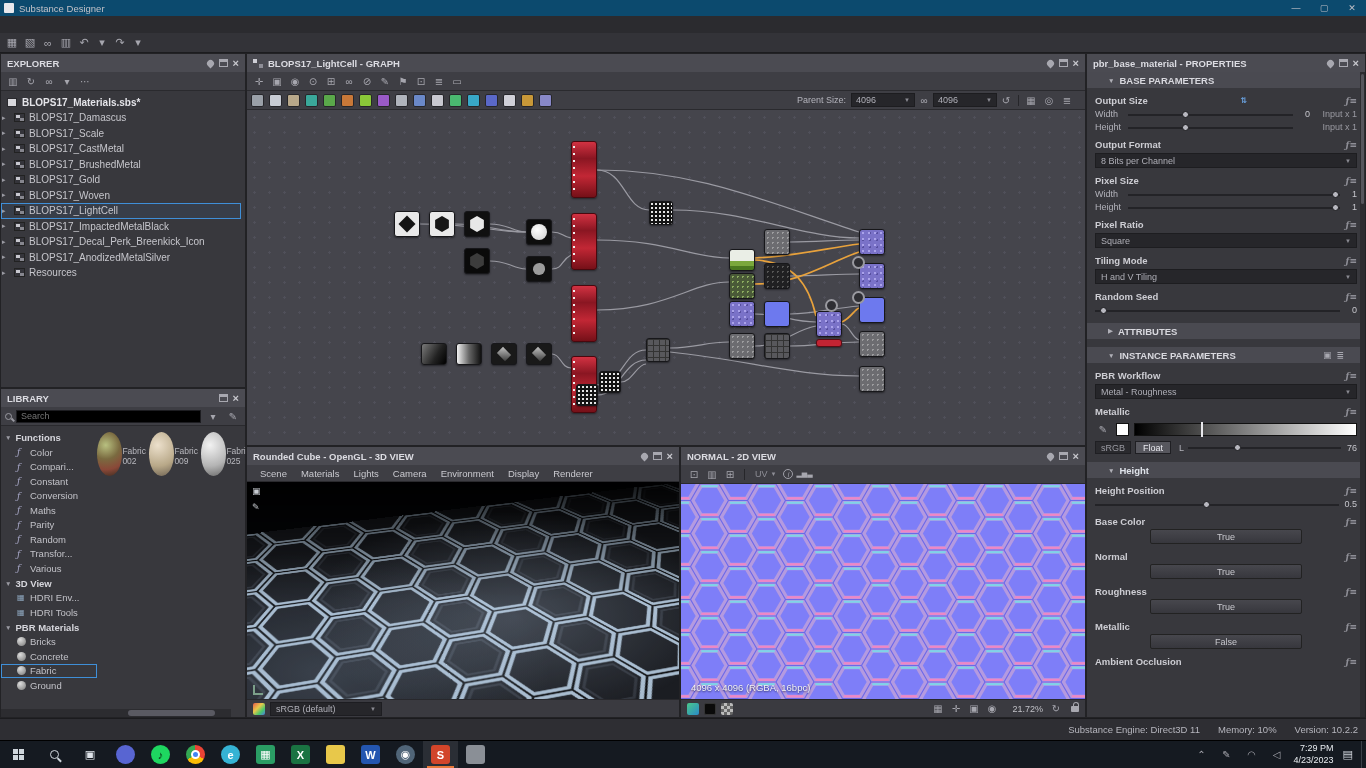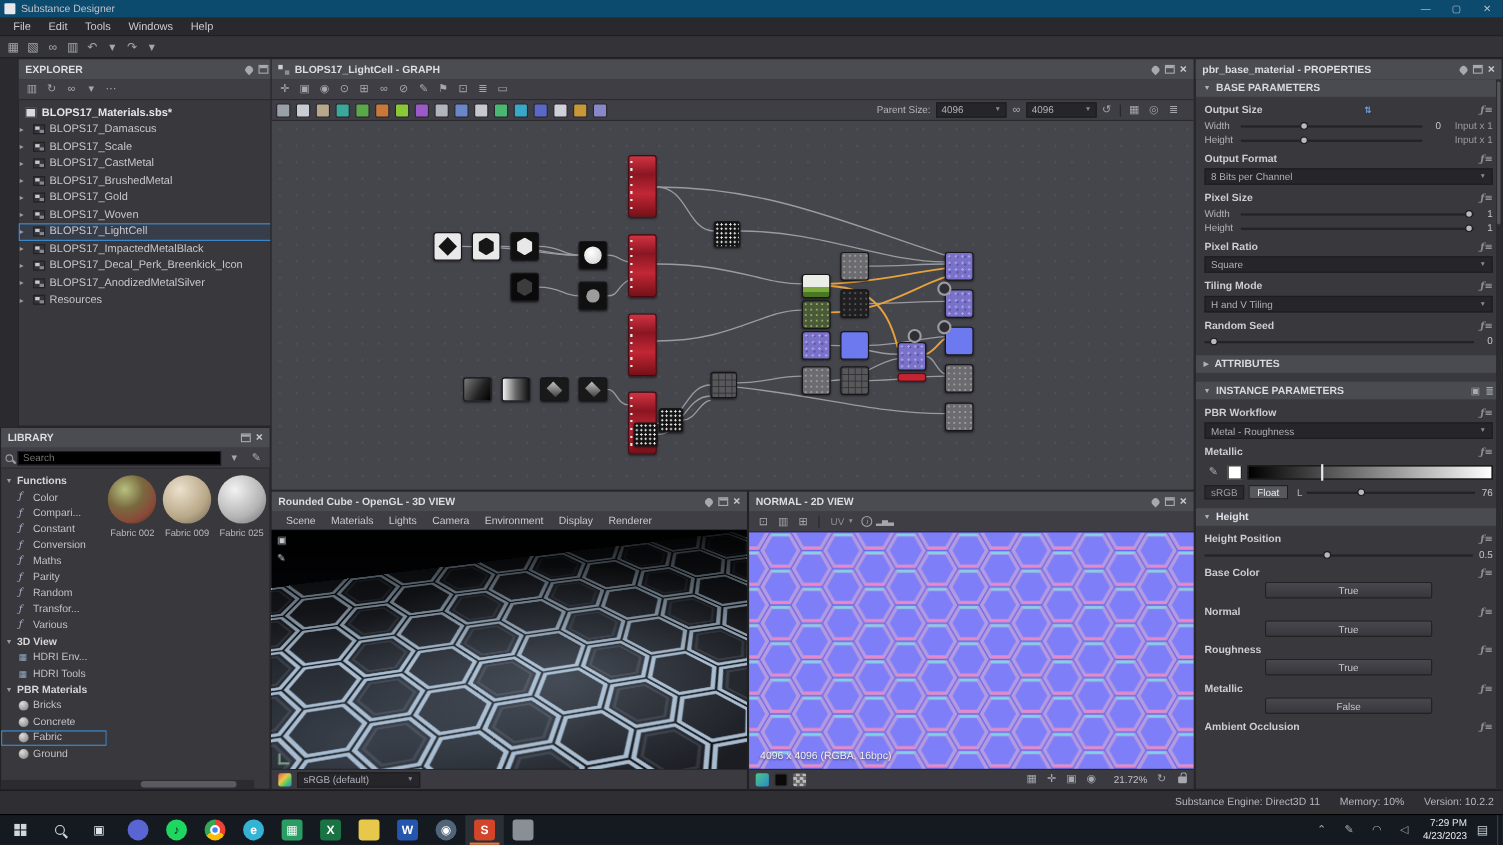--- a/index.html
+++ b/index.html
@@ -32,21 +32,21 @@
 .phead .sp{flex:1}
 .i-pin{width:7px;height:7px;background:#a8a8b0;border-radius:50% 50% 50% 0;transform:rotate(-45deg)}
 .i-dock{width:9px;height:8px;border:1px solid #a8a8b0;position:relative}
 .i-dock::before{content:'';position:absolute;left:0;right:0;top:0;height:2px;background:#a8a8b0}
 .i-close{color:#c8c8ce;font-size:11px;font-weight:bold;line-height:1}
 .i-nodes{position:relative;width:10px;height:9px}
 .i-nodes::before{content:'';position:absolute;left:0;top:0;width:4px;height:4px;background:#cfcfd6}
 .i-nodes::after{content:'';position:absolute;right:0;bottom:0;width:4px;height:4px;background:#8d8d96}
 
 
-#explorer{left:16px;top:53px;width:246px;height:335px}
+#explorer{left:0;top:53px;width:246px;height:335px}
 #exp-tools{height:19px;background:#3e3e44;border-bottom:1px solid #2a2a2e;display:flex;align-items:center;padding:0 4px;gap:2px}
 #explorer-tree{padding-top:3px}
 .eroot{display:flex;align-items:center;gap:5px;height:16px;padding-left:6px;font-size:10px;color:#e4e4e9;font-weight:bold}
 .i-pkg{width:10px;height:9px;background:#d8d8dd;border:1px solid #2a2a2e}
 .erow{display:flex;align-items:center;gap:4px;height:15.5px;font-size:10px;color:#c6c6cc;
   border:1px solid transparent;width:240px}
 .erow .earr{color:#9a9aa2;font-size:7px;width:8px}
 .eicon{width:11px;height:9px;background-color:#34343a;border:1px solid #222;
   background-image:linear-gradient(#c8c8cf,#c8c8cf),linear-gradient(#87878f,#87878f);
   background-size:4px 3px,4px 3px;background-position:1px 1px,5px 4px;background-repeat:no-repeat}
@@ -62,21 +62,21 @@
 #library-body{position:relative;height:calc(100% - 45px)}
 #library-tree{position:absolute;left:0;top:4px;width:96px;bottom:0;overflow:hidden}
 .lsect{display:flex;align-items:center;gap:4px;height:15px;padding-left:4px;font-size:9.5px;font-weight:bold;color:#d6d6dc}
 .lsect .car{font-size:6.5px;color:#9a9aa2}
 .lrow{display:flex;align-items:center;gap:4px;height:14.5px;padding-left:15px;font-size:9.5px;color:#c2c2c8;border:1px solid transparent}
 .lrow.selected{border-color:#3f8fd8}
 .lic-fn{font-style:italic;font-family:"DejaVu Serif",serif;color:#a8a8c8;font-size:9px;width:9px}
 .lic-3d{color:#8fa8c0;font-size:8px;width:9px}
 .lic-pbr{width:9px;height:9px;border-radius:50%;background:radial-gradient(circle at 35% 30%,#ddd,#777)}
 #library-thumbs{position:absolute;left:96px;right:2px;top:6px;display:flex;gap:3px}
-.thumb{width:49px;display:flex;flex-direction:column;align-items:center}
+.thumb{width:49px;display:flex;align-items:center}
 .ball{width:44px;height:44px;border-radius:50%}
 .thumb:nth-of-type(1) .ball{background:radial-gradient(circle at 35% 30%,#b8c080,#7a6a40 40%,#8a4838 70%,#342a1e)}
 .thumb:nth-of-type(2) .ball{background:radial-gradient(circle at 35% 30%,#ece0cc,#b8a888 60%,#6a5f50)}
 .thumb:nth-of-type(3) .ball{background:radial-gradient(circle at 35% 30%,#f2f2f2,#b4b4b4 60%,#666)}
 .tlabel{font-size:8.5px;color:#b8b8be;margin-top:3px}
 #library-hscroll{position:absolute;left:0;right:14px;bottom:0;height:8px;background:#2c2c30}
 #library-hscroll .thumbbar{position:absolute;left:55%;width:38%;top:1px;bottom:1px;background:#5a5a62;border-radius:3px}
 
 
 #graph{left:246px;top:53px;width:840px;height:393px}
@@ -155,21 +155,21 @@
 .blackchip{width:12px;height:12px;border-radius:2px;background:#0a0a0a;border:1px solid #333}
 .checkchip{width:12px;height:12px;border-radius:2px;background:
   repeating-conic-gradient(#bbb 0 25%,#666 0 50%);background-size:6px 6px}
 .zoomtxt{font-size:9px;color:#c0c0c6;min-width:38px;text-align:right}
 .i-lock{width:8px;height:6px;background:#a8a8b0;border-radius:1px;position:relative;margin-left:2px}
 .i-lock::before{content:'';position:absolute;top:-4px;left:1.5px;width:4px;height:4px;border:1.5px solid #a8a8b0;border-bottom:none;border-radius:3px 3px 0 0}
 
 
 #props{left:1086px;top:53px;width:280px;height:665px}
 #props-body{height:calc(100% - 18px);overflow:hidden;position:relative}
-.sect{height:16px;background:#4a4a51;display:flex;align-items:center;gap:5px;padding:0 7px;
+.sect{height:16px;background:#4a4a51;display:flex;align-items:center;gap:5px;padding:0 21px;
   font-size:9.5px;font-weight:bold;color:#d8d8de;margin-top:8px}
 .sect:first-child{margin-top:0}
 .sect .car{font-size:6.5px;color:#b0b0b8}
 .sect .ric{margin-left:auto;display:flex;gap:5px;font-size:9px;color:#a8a8b0}
 .plabel{display:flex;align-items:center;margin:7px 8px 0;font-size:9.5px;font-weight:bold;color:#cdcdd3}
 .fx{margin-left:auto;color:#8e8e96;font-size:9px;font-style:italic;font-family:"DejaVu Serif",serif}
 .blueic{color:#6aa2e0;font-size:8px;margin-left:auto;margin-right:6px}
 .srow{display:flex;align-items:center;gap:5px;margin:3px 8px 0;font-size:9px;color:#b2b2ba}
 .slbl{min-width:28px}
 .slider{flex:1;height:9px;position:relative}
@@ -224,28 +224,20 @@
   <div id="titlebar" class="abs">
     <span class="applogo"></span>
     <span>Substance Designer</span>
     <span class="wbtns">
       <span class="wbtn">—</span>
       <span class="wbtn">▢</span>
       <span class="wbtn close">✕</span>
     </span>
   </div>
 
-  <div id="menubar" class="abs">
-
-  <span class="mitem">File</span>
-      <span class="mitem">Edit</span>
-      <span class="mitem">Tools</span>
-      <span class="mitem">Windows</span>
-      <span class="mitem">Help</span>
-    </div>
 
   <div id="maintoolbar" class="abs">
     <span id="mtb-list" class="irow">
         <span class="gicon">▦</span>
         <span class="gicon">▧</span>
         <span class="gicon">∞</span>
         <span class="gicon">▥</span>
         <span class="gicon">↶</span>
         <span class="gicon">▾</span>
         <span class="gicon">↷</span>

